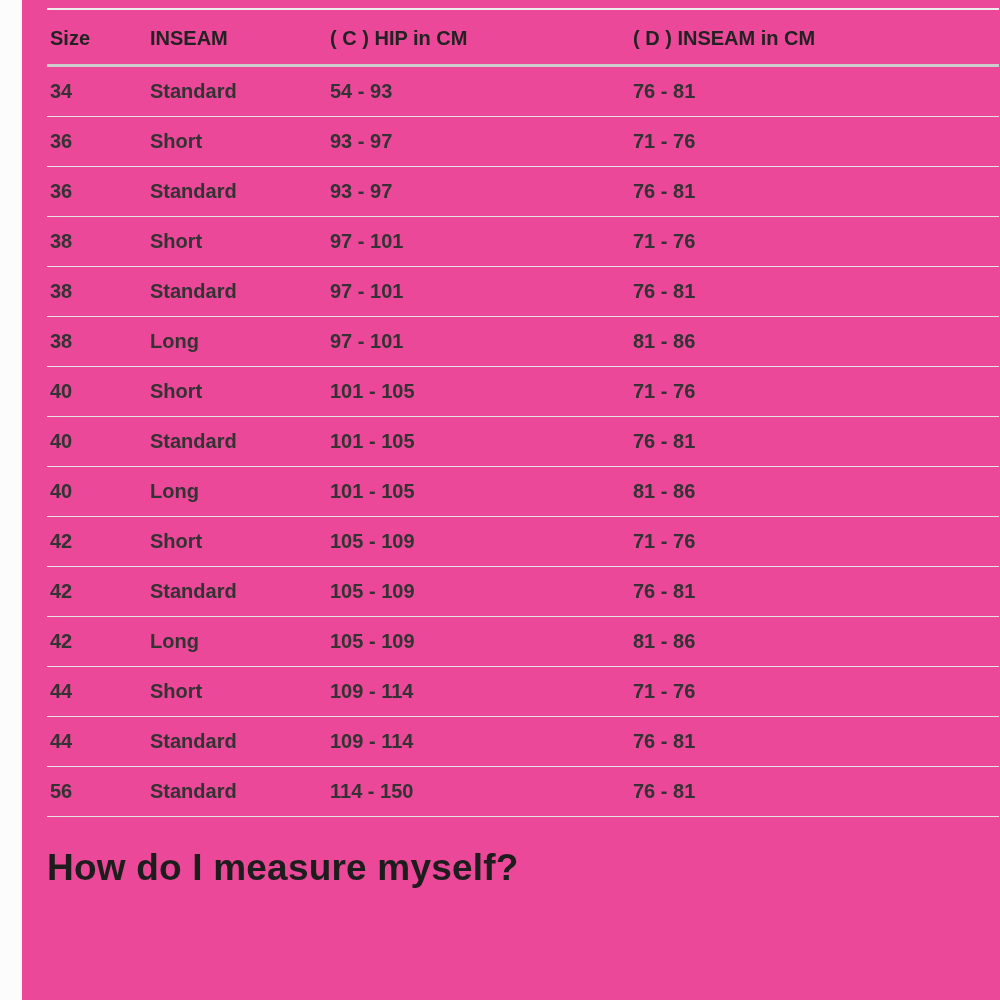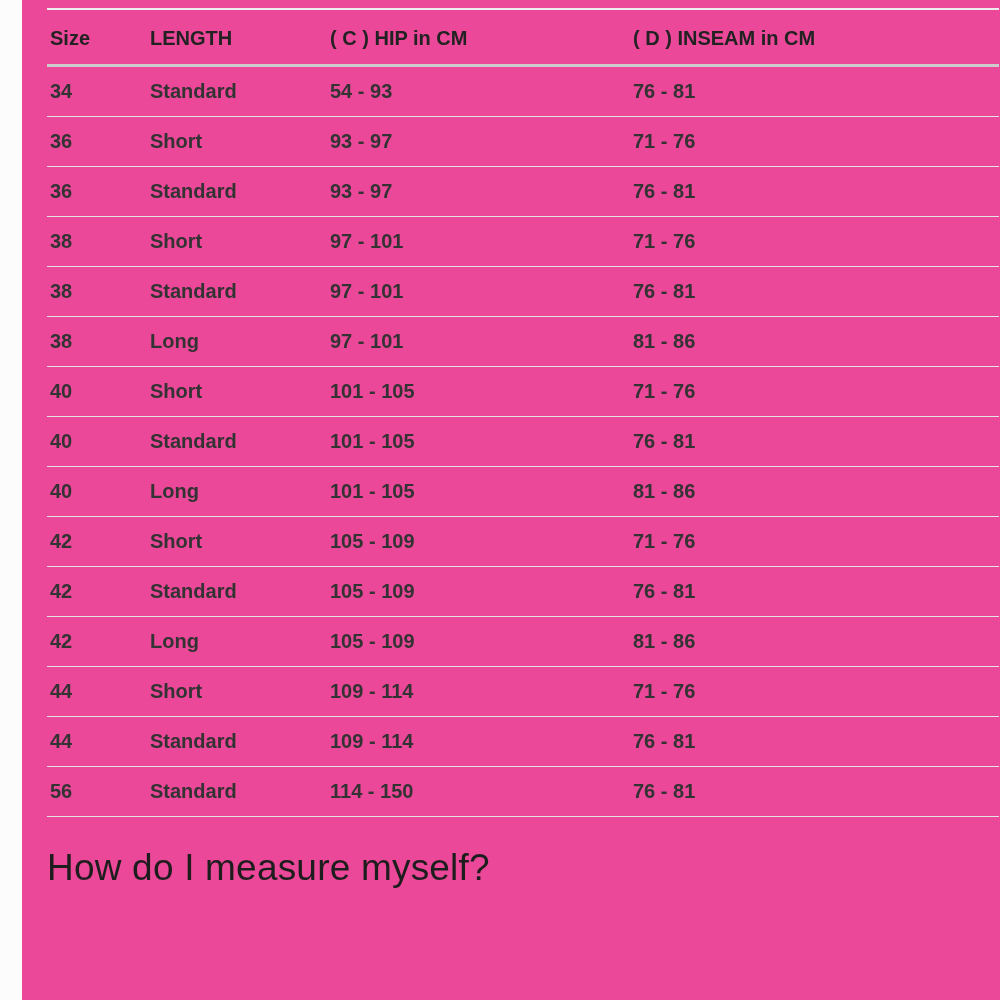--- a/index.html
+++ b/index.html
@@ -47,41 +47,41 @@
   table.size-chart .col-length { width: 177px; }
   table.size-chart .col-hip    { width: 300px; }
   table.size-chart .col-inseam { width: auto;  }
 
   .measure-section {
     margin-top: 30px;
   }
   .measure-heading {
     margin: 0 0 28px 0;
     font-size: 37px;
-    font-weight: 400;
+    font-weight: 700;
     color: #1d1d1d;
     letter-spacing: 0.2px;
   }
   .measure-line {
     margin: 0 0 18px 0;
     font-size: 20px;
     line-height: 1.3;
     color: #333333;
   }
 </style>
 </head>
 <body>
 
 <div class="page">
 
   <table class="size-chart">
     <thead>
       <tr>
         <th class="col-size">Size</th>
-        <th class="col-length">LENGTH</th>
+        <th class="col-length">INSEAM</th>
         <th class="col-hip">( C ) HIP in CM</th>
         <th class="col-inseam">( D ) INSEAM in CM</th>
       </tr>
     </thead>
     <tbody>
         <tr>
           <td>34</td>
           <td>Standard</td>
           <td>54 - 93</td>
           <td>76 - 81</td>

